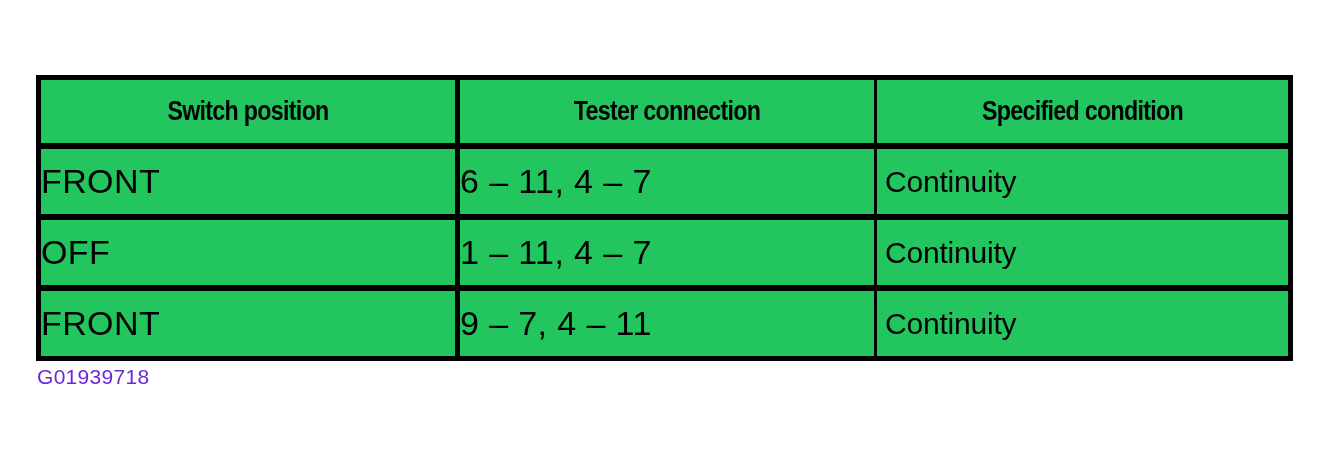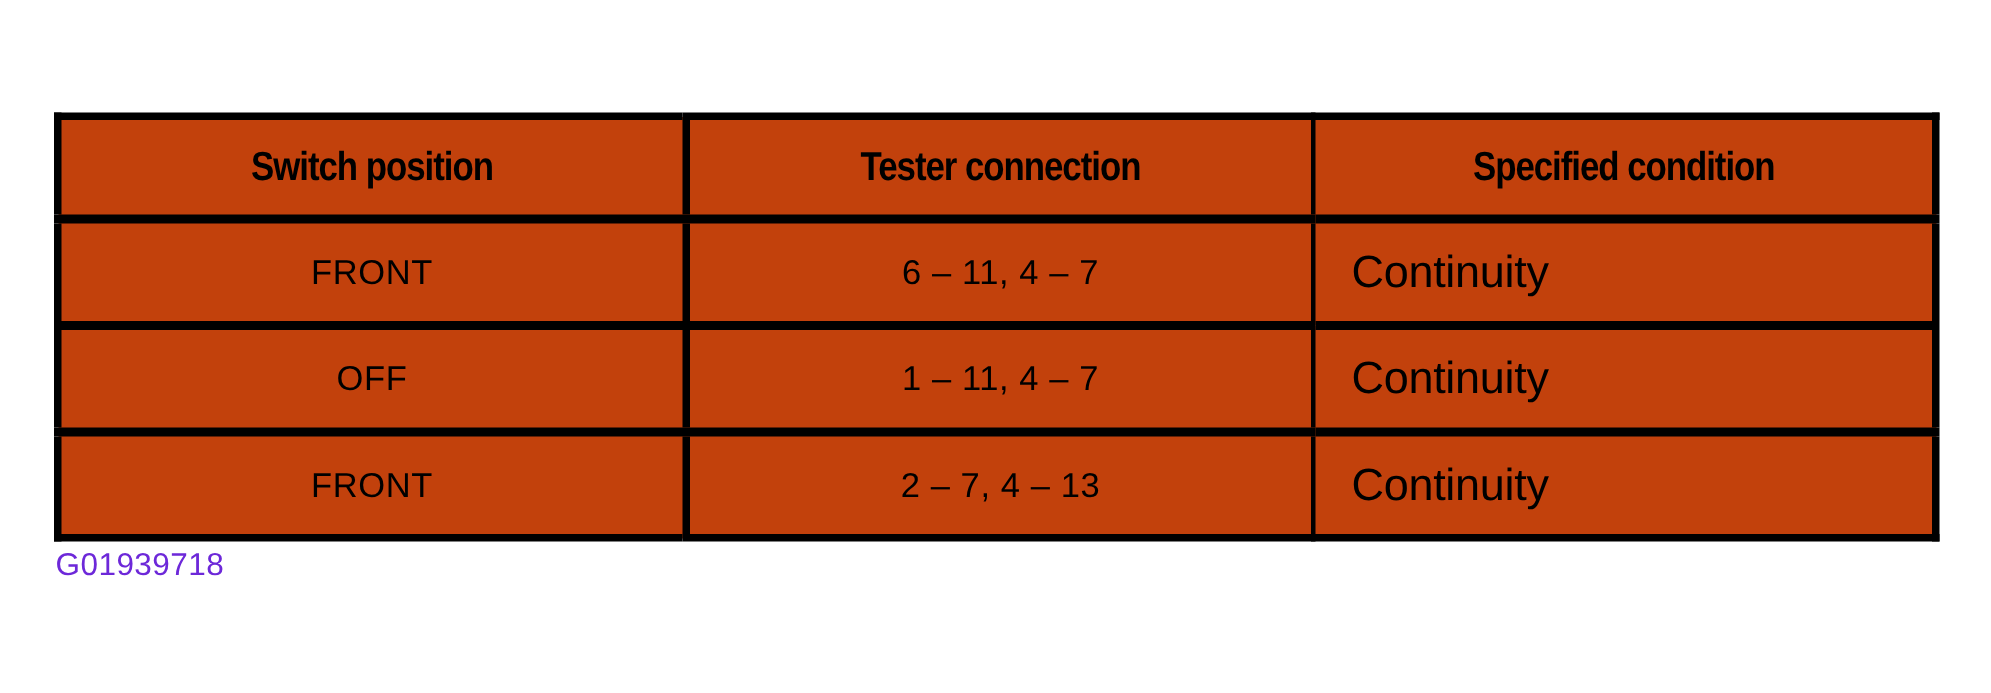--- a/index.html
+++ b/index.html
@@ -31,21 +31,21 @@
     width: 1252px;
     height: 265px;
     border-collapse: collapse;
     table-layout: fixed;
     background: #ffffff;
   }
 
   .spec-table td {
     padding: 0;
     margin: 0;
-    background: #c2410c;
+    background: #22c55e;
     vertical-align: middle;
     border-style: solid;
     border-color: #000000;
   }
 
   
   .spec-table {
     border: 5px solid #000000;
   }
 
@@ -72,33 +72,33 @@
     font-size: 27px;
     letter-spacing: -0.8px;
     transform: scaleX(0.86);
     transform-origin: center center;
     line-height: 1.05;
     white-space: nowrap;
   }
 
   .cell-text-center {
     display: block;
-    text-align: center;
+    text-align: left;
     font-family: "Liberation Sans", sans-serif;
     font-weight: normal;
-    font-size: 23px;
+    font-size: 34px;
     letter-spacing: 0.4px;
     line-height: 1.05;
     white-space: nowrap;
   }
 
   .cell-text-left {
     display: block;
     text-align: left;
-    padding-left: 24px;
+    padding-left: 8px;
     font-family: "Liberation Sans", sans-serif;
     font-weight: normal;
     font-size: 30px;
     letter-spacing: -0.2px;
     line-height: 1.05;
     white-space: nowrap;
   }
 
   
   .caption {
@@ -160,21 +160,21 @@
         <td class="cell-c3">
           <span class="cell-text-left">Continuity</span>
         </td>
       </tr>
 
       <tr class="row-last">
         <td class="cell-c1">
           <span class="cell-text-center">FRONT</span>
         </td>
         <td class="cell-c2">
-          <span class="cell-text-center">2 – 7,  4 – 13</span>
+          <span class="cell-text-center">9 – 7,  4 – 11</span>
         </td>
         <td class="cell-c3">
           <span class="cell-text-left">Continuity</span>
         </td>
       </tr>
 
     </tbody>
   </table>
 
   <div class="caption">G01939718</div>

